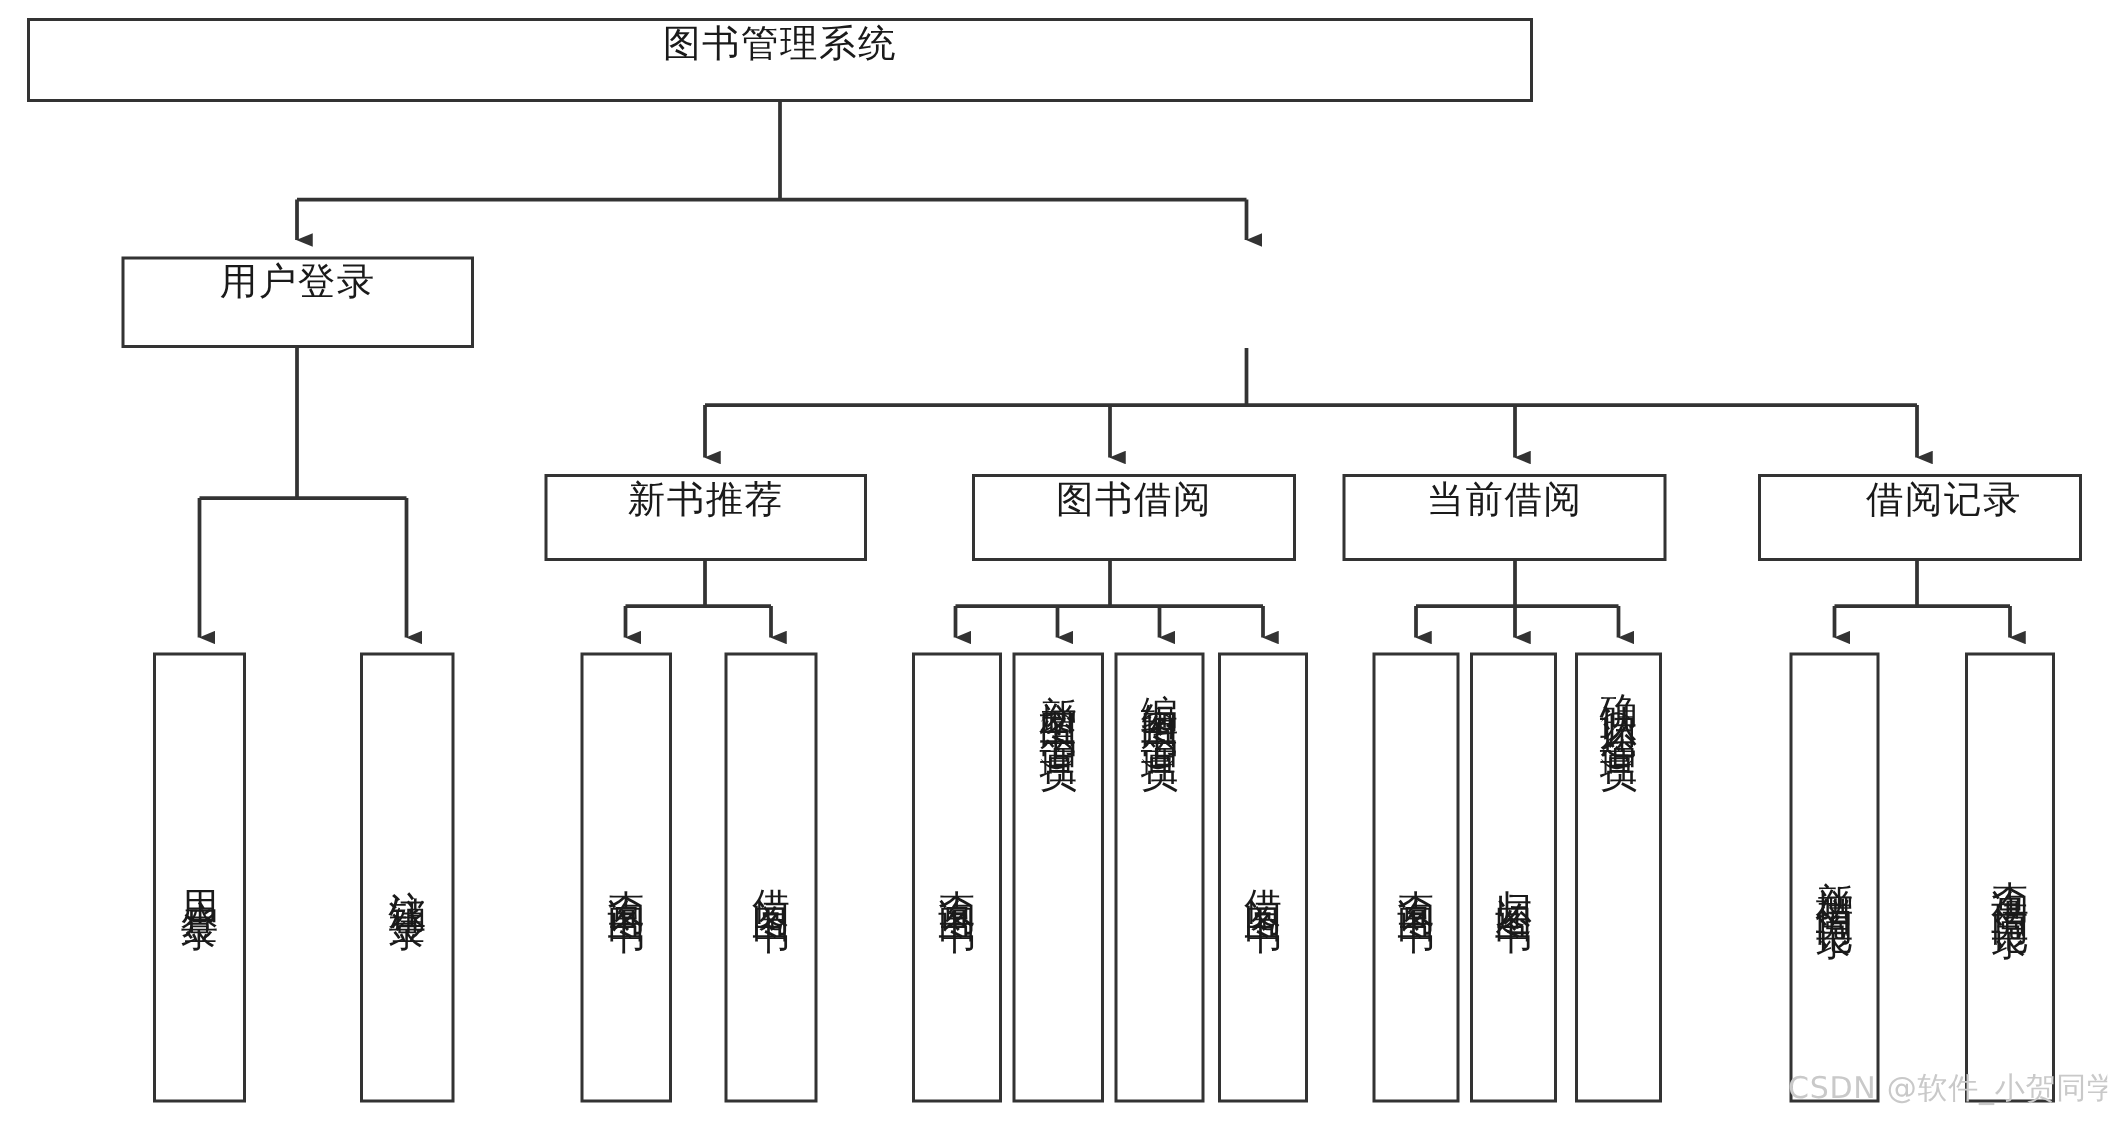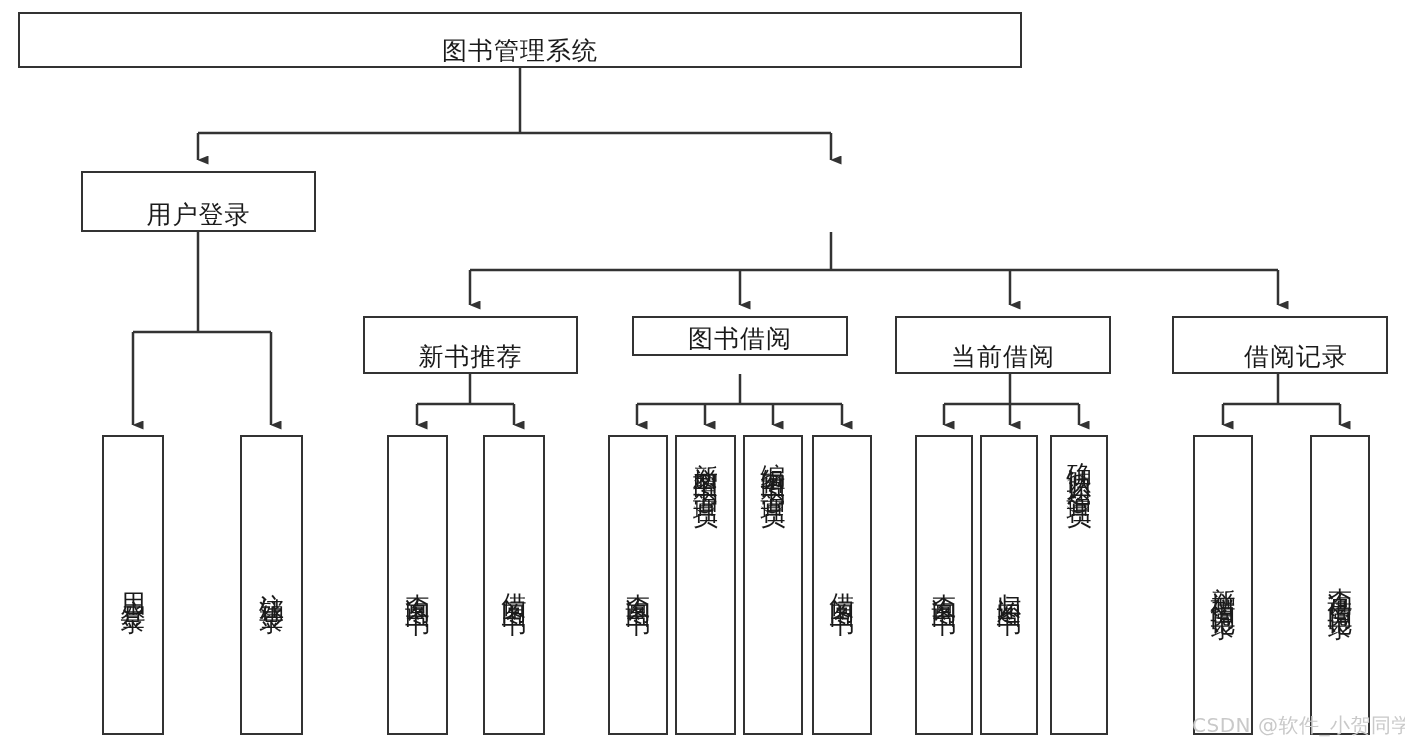--- a/index.html
+++ b/index.html
@@ -22,21 +22,21 @@
     width: 1405px;
     height: 747px;
     pointer-events: none;
   }
   .node {
     position: absolute;
     box-sizing: border-box;
     border: 2.5px solid #333333;
     background: #ffffff;
     display: flex;
-    align-items: flex-end;
+    align-items: flex-start;
     justify-content: center;
     color: #1a1a1a;
     text-align: center;
   }
   .node-label {
     display: block;
     line-height: 1.22;
   }
   
   .h-node .node-label {
@@ -130,21 +130,21 @@
     <span class="node-label">图书管理系统</span>
   </div>
 
   <div class="node h-node" style="left:81px; top:171px; width:235px; height:61px;">
     <span class="node-label">用户登录</span>
   </div>
 
   <div class="node h-node" style="left:363px; top:316px; width:215px; height:58px;">
     <span class="node-label">新书推荐</span>
   </div>
-  <div class="node h-node" style="left:632px; top:316px; width:216px; height:40px;">
+  <div class="node h-node" style="left:648px; top:316px; width:216px; height:58px;">
     <span class="node-label">图书借阅</span>
   </div>
   <div class="node h-node" style="left:895px; top:316px; width:216px; height:58px;">
     <span class="node-label">当前借阅</span>
   </div>
   <div class="node h-node" style="left:1172px; top:316px; width:216px; height:58px;padding-left:32px;">
     <span class="node-label">借阅记录</span>
   </div>
 
   <div class="node v-node centered" style="left:102px; top:435px; width:62px; height:300px;">

